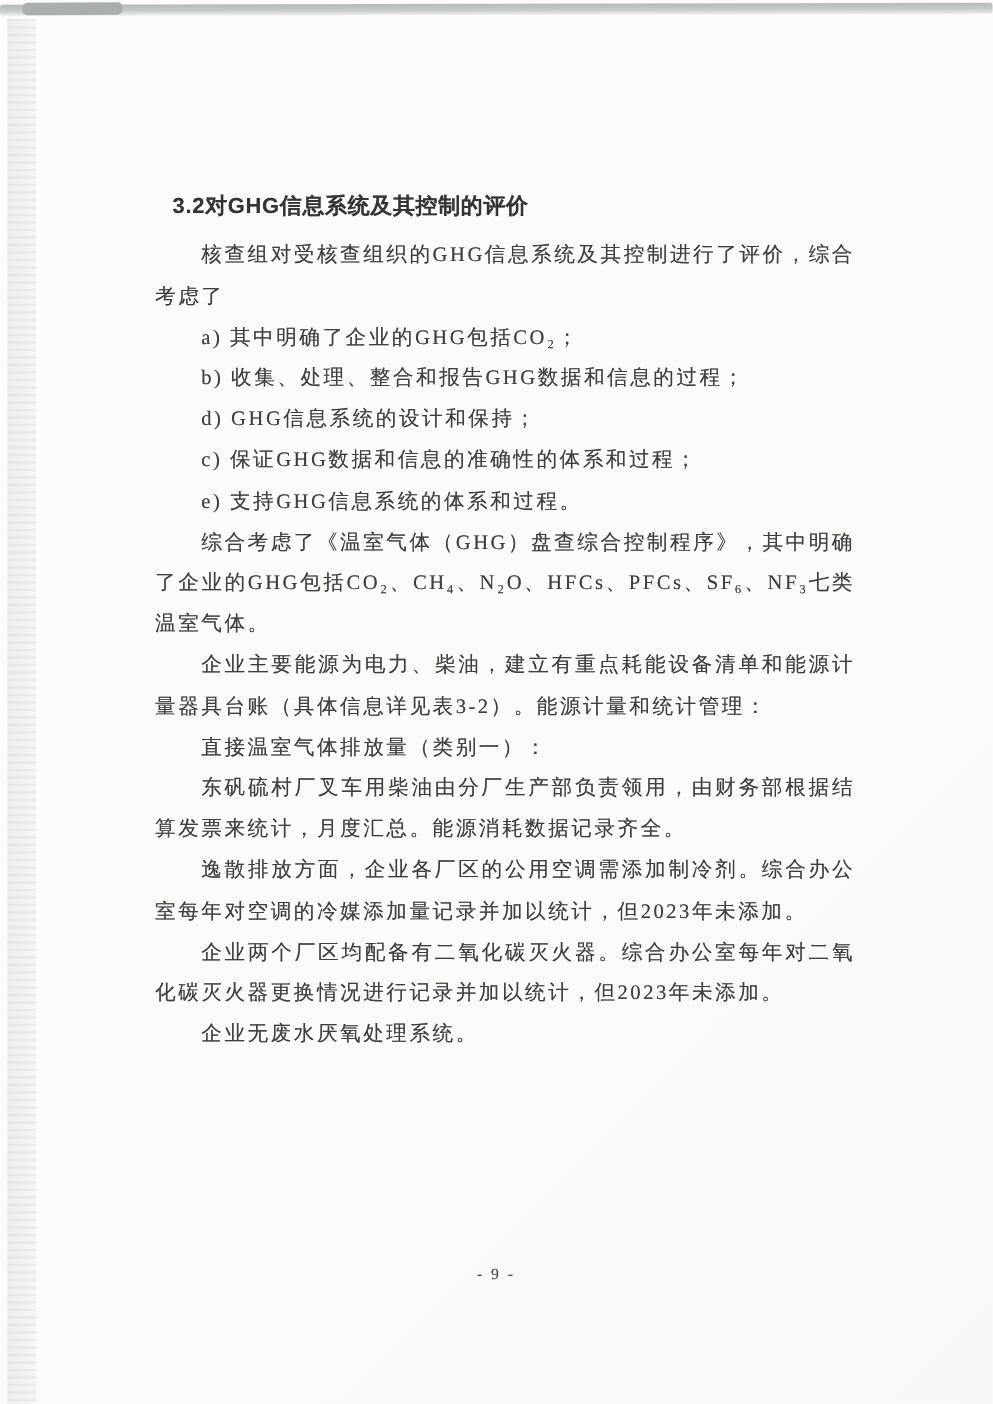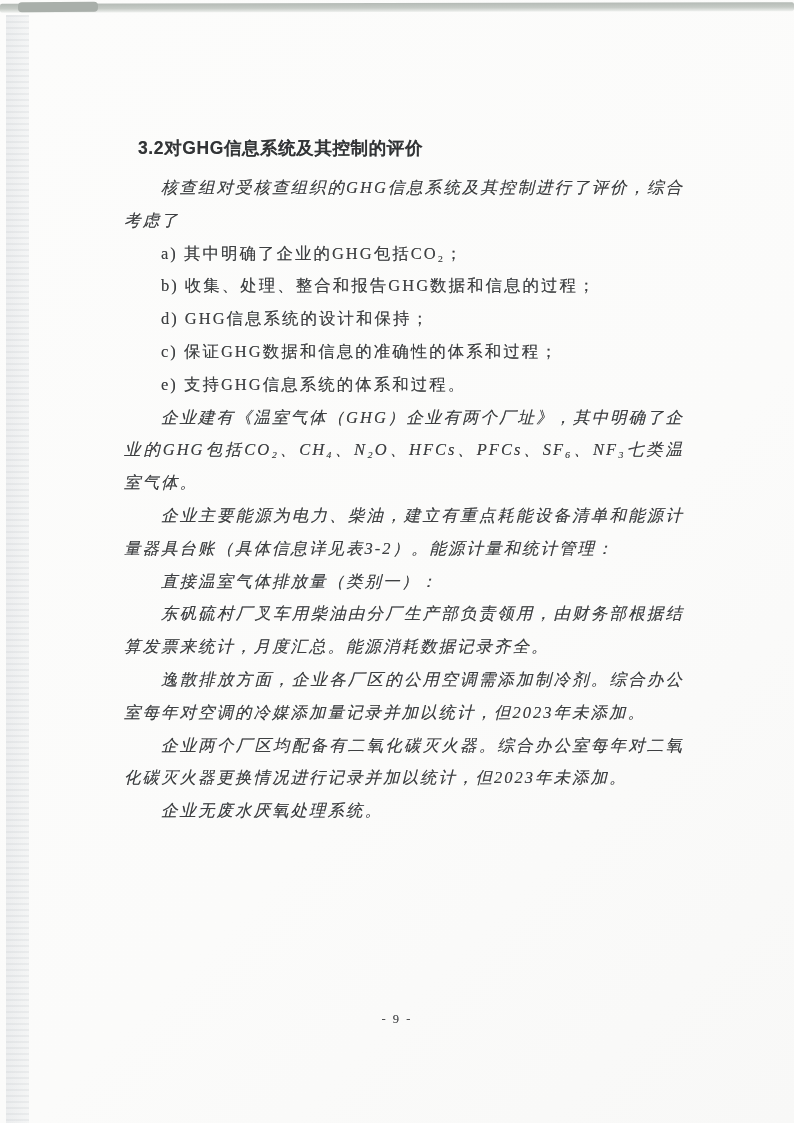--- a/index.html
+++ b/index.html
@@ -49,21 +49,21 @@
     width: 23px;
     background:
       repeating-linear-gradient(to bottom,
         rgba(205,209,212,0.30) 0 2px,
         rgba(236,238,239,0.18) 2px 6px),
       linear-gradient(to right, rgba(222,225,228,0.55), rgba(238,240,241,0.35));
   }
   .content {
     position: absolute;
     left: 124px;
-    top: 136px;
+    top: 152px;
     width: 560px;
     color: #3d3f41;
     font-size: 16.5px;
     text-shadow: 0 0 0.5px rgba(62,64,66,0.55);
   }
   .heading {
     font-family: "Liberation Sans", "DejaVu Sans", sans-serif;
     font-weight: 700;
     font-size: 17.5px;
     color: #323436;
@@ -73,21 +73,20 @@
   }
   .blocks p {
     margin: 0;
     line-height: 32.8px;
     letter-spacing: 2px;
     text-align: justify;
     text-align-last: left;
   }
   .blocks p.para {
     text-indent: 37px;
-    font-style: italic;
   }
   .blocks p.item {
     margin-left: 37px;
   }
   .pagenum {
     position: absolute;
     left: 0;
     right: 0;
     top: 1012px;
     text-align: center;
@@ -107,21 +106,21 @@
 
 <div class="content">
   <h2 class="heading">3.2对GHG信息系统及其控制的评价</h2>
   <div class="blocks" id="blocks">
       <p class="para">核查组对受核查组织的GHG信息系统及其控制进行了评价，综合考虑了</p>
       <p class="item">a) 其中明确了企业的GHG包括CO₂；</p>
       <p class="item">b) 收集、处理、整合和报告GHG数据和信息的过程；</p>
       <p class="item">d) GHG信息系统的设计和保持；</p>
       <p class="item">c) 保证GHG数据和信息的准确性的体系和过程；</p>
       <p class="item">e) 支持GHG信息系统的体系和过程。</p>
-      <p class="para">企业建有《温室气体（GHG）企业有两个厂址》，其中明确了企业的GHG包括CO₂、CH₄、N₂O、HFCs、PFCs、SF₆、NF₃七类温室气体。</p>
+      <p class="para">综合考虑了《温室气体（GHG）盘查综合控制程序》，其中明确了企业的GHG包括CO₂、CH₄、N₂O、HFCs、PFCs、SF₆、NF₃七类温室气体。</p>
       <p class="para">企业主要能源为电力、柴油，建立有重点耗能设备清单和能源计量器具台账（具体信息详见表3-2）。能源计量和统计管理：</p>
       <p class="para">直接温室气体排放量（类别一）：</p>
       <p class="para">东矾硫村厂叉车用柴油由分厂生产部负责领用，由财务部根据结算发票来统计，月度汇总。能源消耗数据记录齐全。</p>
       <p class="para">逸散排放方面，企业各厂区的公用空调需添加制冷剂。综合办公室每年对空调的冷媒添加量记录并加以统计，但2023年未添加。</p>
       <p class="para">企业两个厂区均配备有二氧化碳灭火器。综合办公室每年对二氧化碳灭火器更换情况进行记录并加以统计，但2023年未添加。</p>
       <p class="para">企业无废水厌氧处理系统。</p>
     </div>
 </div>
 
 <div class="pagenum">- 9 -</div>

